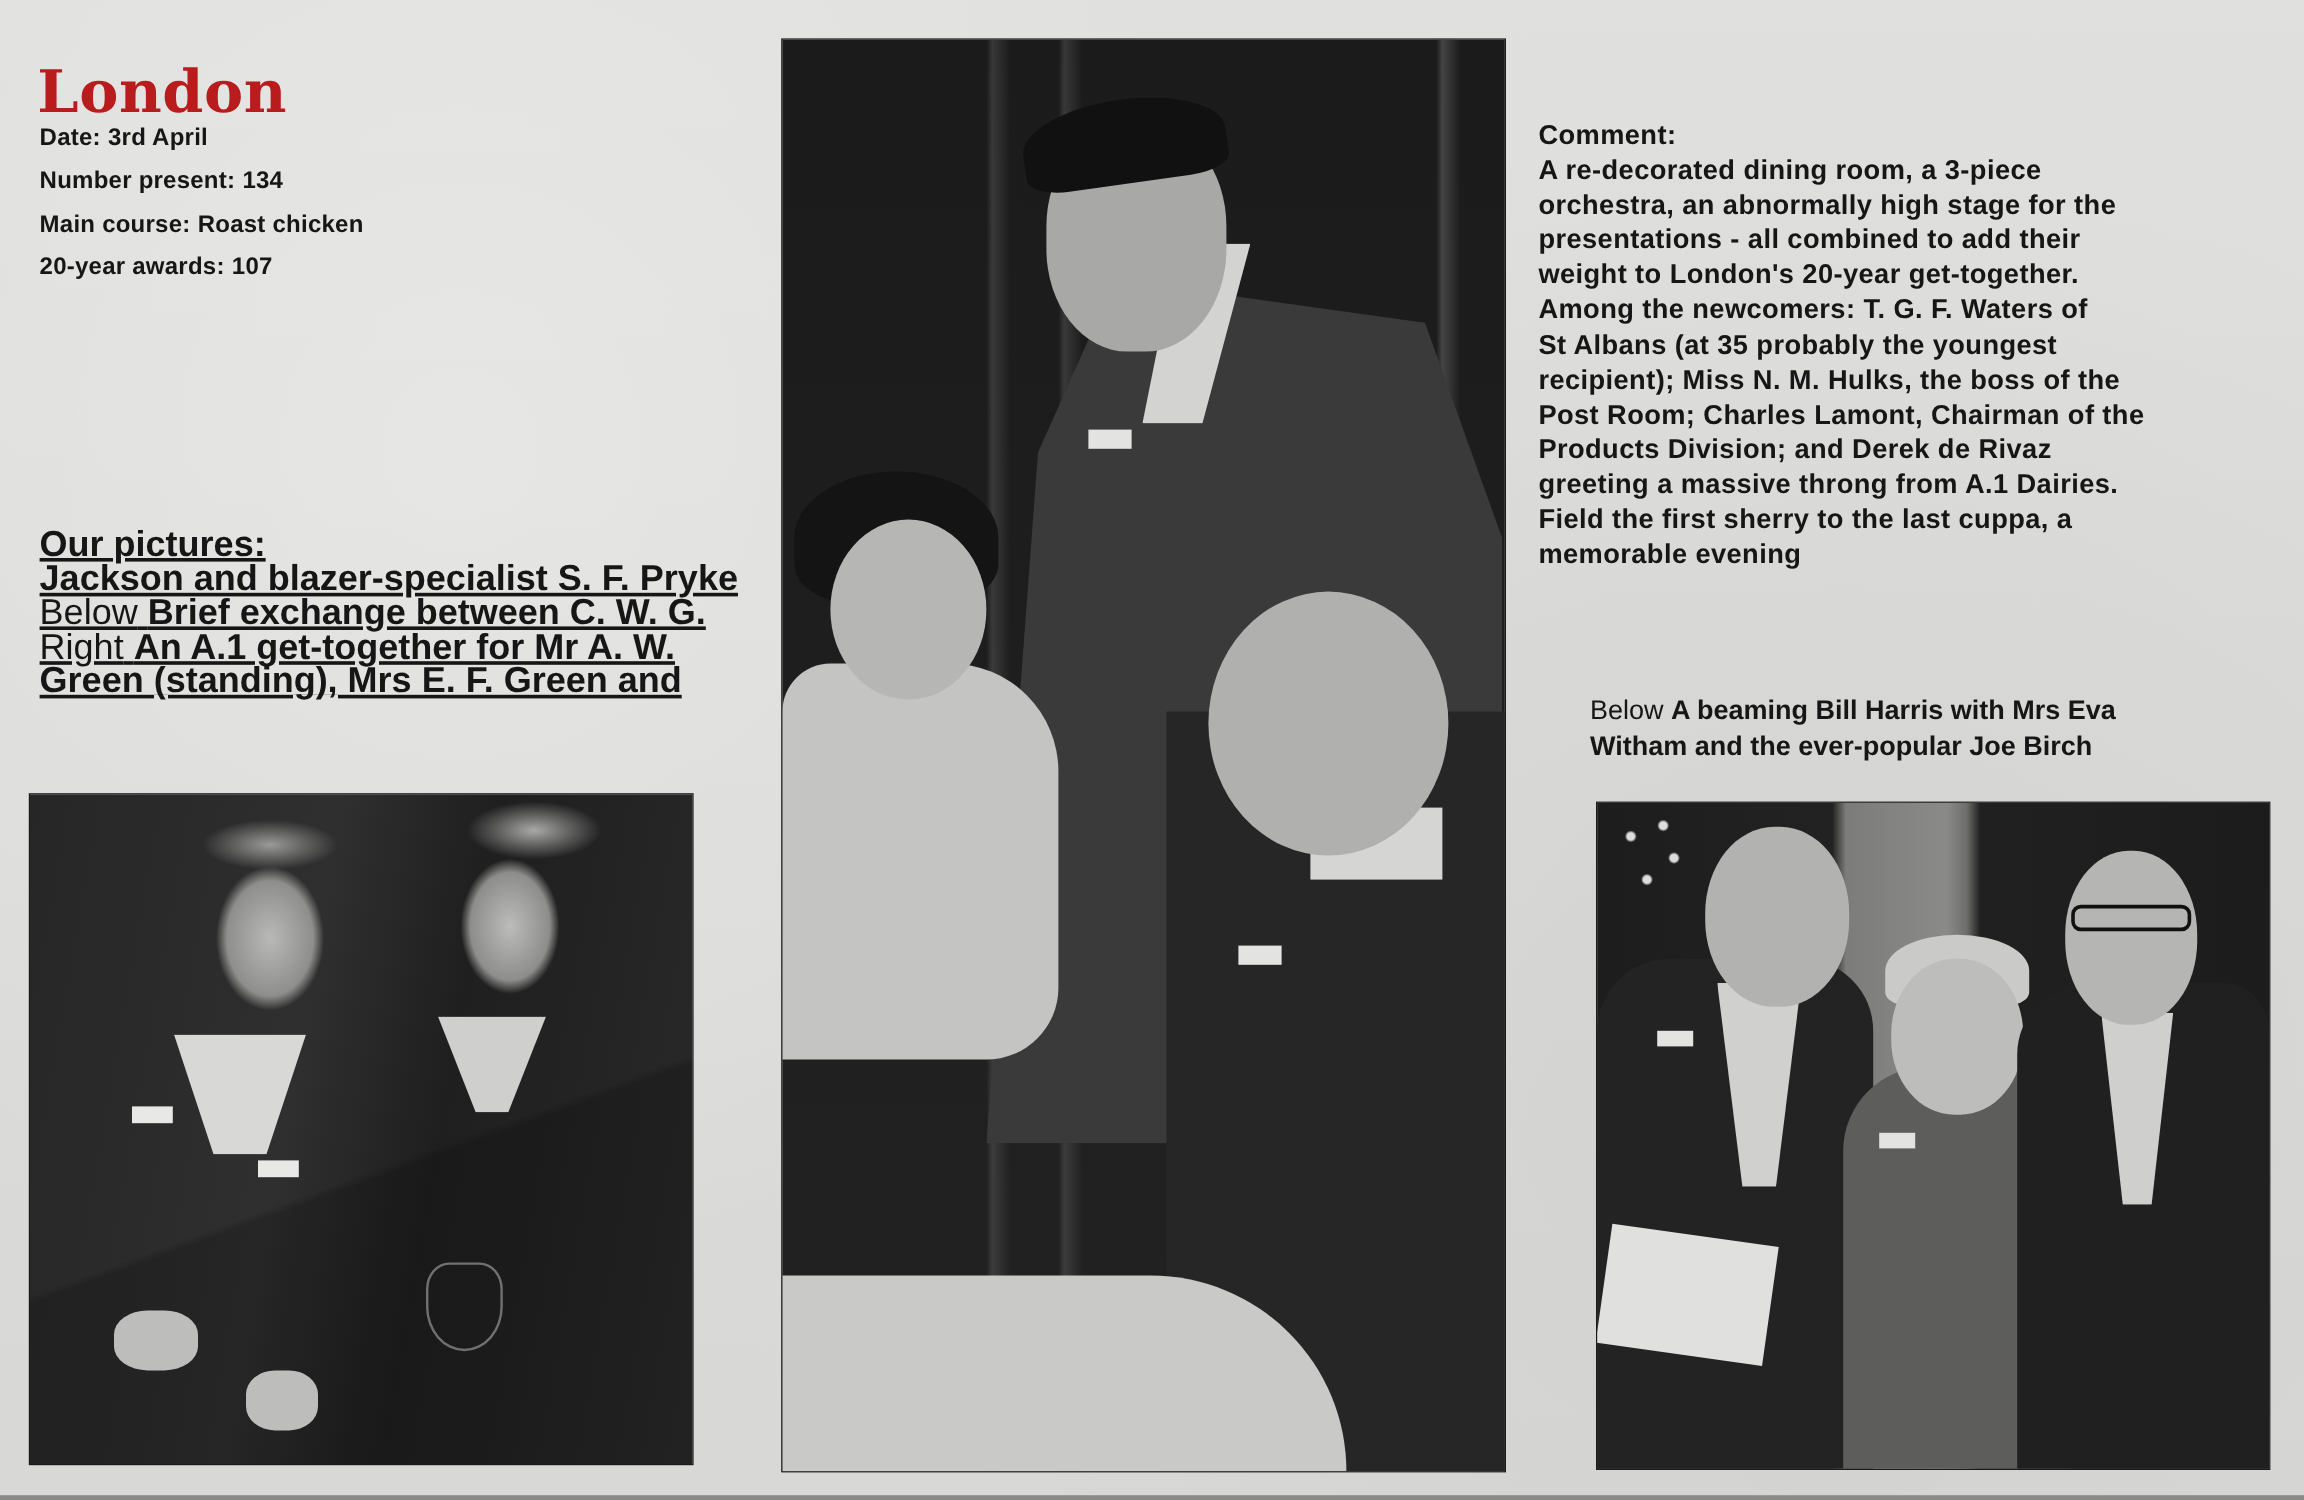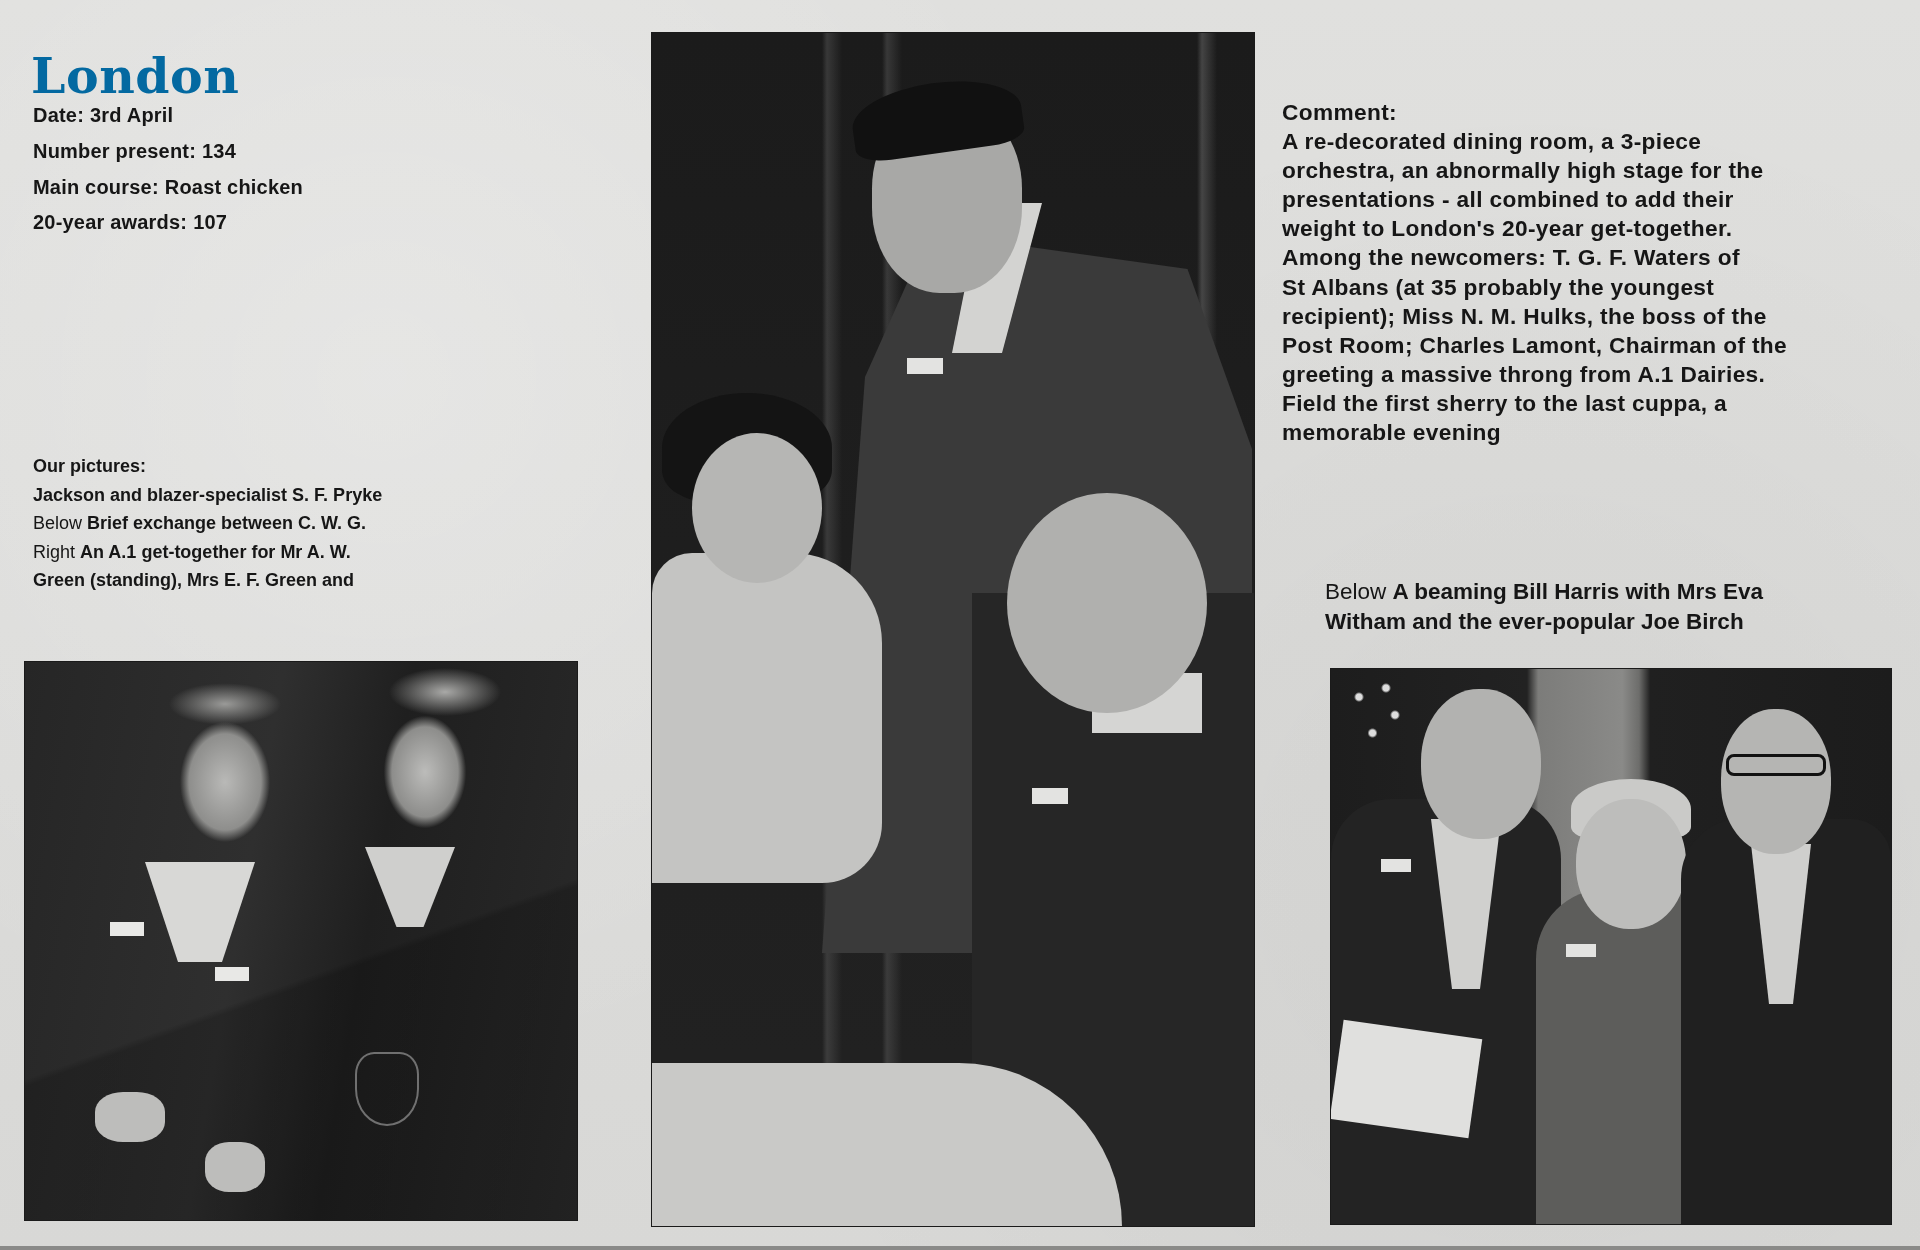--- a/index.html
+++ b/index.html
@@ -11,28 +11,28 @@
       radial-gradient(circle at 80% 70%, rgba(0,0,0,0.04), transparent 45%),
       linear-gradient(180deg, #e0e0de 0%, #d8d8d6 100%);
     font-family: "Liberation Sans", "DejaVu Sans", sans-serif;
     color: #161616;
   }
   .bottom-strip { position:absolute; left:0; right:0; top:1246px; height:4px; background:#8a8a88; }
 
   .title {
     position:absolute; left:31px; top:14px;
     font-family: "DejaVu Serif", "Liberation Serif", serif;
-    font-weight: bold; font-size: 49px; letter-spacing: 0.5px; color:#0369a1;
+    font-weight: bold; font-size: 49px; letter-spacing: 0.5px; color:#b91c1c;
   }
   .facts { position:absolute; left:33px; top:98px; margin:0; padding:0; list-style:none; }
   .facts li { font-weight:bold; font-size:20px; line-height:35.8px; white-space:nowrap; letter-spacing:0.2px; }
   .facts .k { }
   .facts .v { margin-left:6px; }
 
-  .caption-left { position:absolute; left:33px; top:452px; width:560px; font-size:18px; line-height:28.6px; }
+  .caption-left { position:absolute; left:33px; top:440px; width:560px; font-size:30px; line-height:28.6px;text-decoration:underline; }
   .caption-left .head, .caption-right .head { font-weight:bold; }
   .dir { font-weight:normal; }
   .txt { font-weight:bold; }
   .line { display:block; white-space:nowrap; }
 
   .comment { position:absolute; left:1282px; top:98px; width:590px; font-size:22.7px; line-height:29.1px; font-weight:bold; }
   .comment .line { letter-spacing:0.35px; }
 
   .caption-right { position:absolute; left:1325px; top:577px; width:590px; font-size:22.5px; line-height:29.5px; }
 
@@ -145,20 +145,21 @@
 <div class="comment">
   <span class="line">Comment:</span>
   <span class="line">A re-decorated dining room, a 3-piece</span>
   <span class="line">orchestra, an abnormally high stage for the</span>
   <span class="line">presentations - all combined to add their</span>
   <span class="line">weight to London's 20-year get-together.</span>
   <span class="line">Among the newcomers: T. G. F. Waters of</span>
   <span class="line">St Albans (at 35 probably the youngest</span>
   <span class="line">recipient); Miss N. M. Hulks, the boss of the</span>
   <span class="line">Post Room; Charles Lamont, Chairman of the</span>
+  <span class="line">Products Division; and Derek de Rivaz</span>
   <span class="line">greeting a massive throng from A.1 Dairies.</span>
   <span class="line">Field the first sherry to the last cuppa, a</span>
   <span class="line">memorable evening</span>
 </div>
 
 <div class="caption-right">
   <span class="line"><span class="dir">Below</span> <span class="txt">A beaming Bill Harris with Mrs Eva</span></span>
   <span class="line txt">Witham and the ever-popular Joe Birch</span>
 </div>
 

